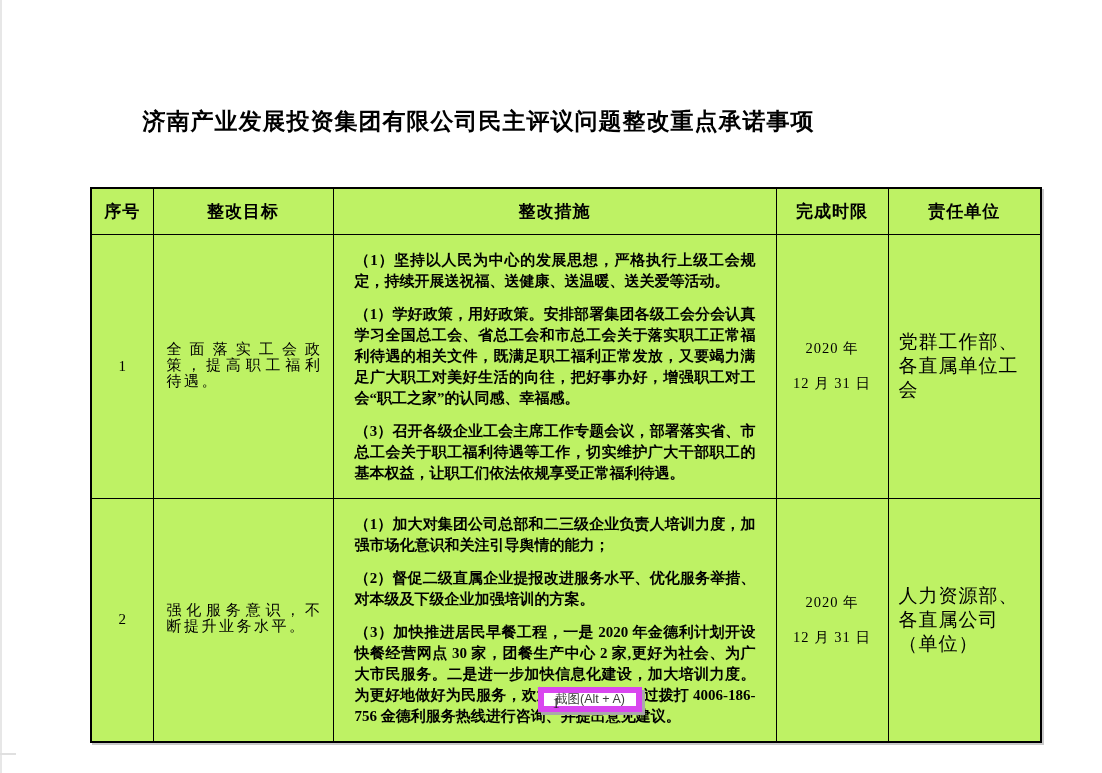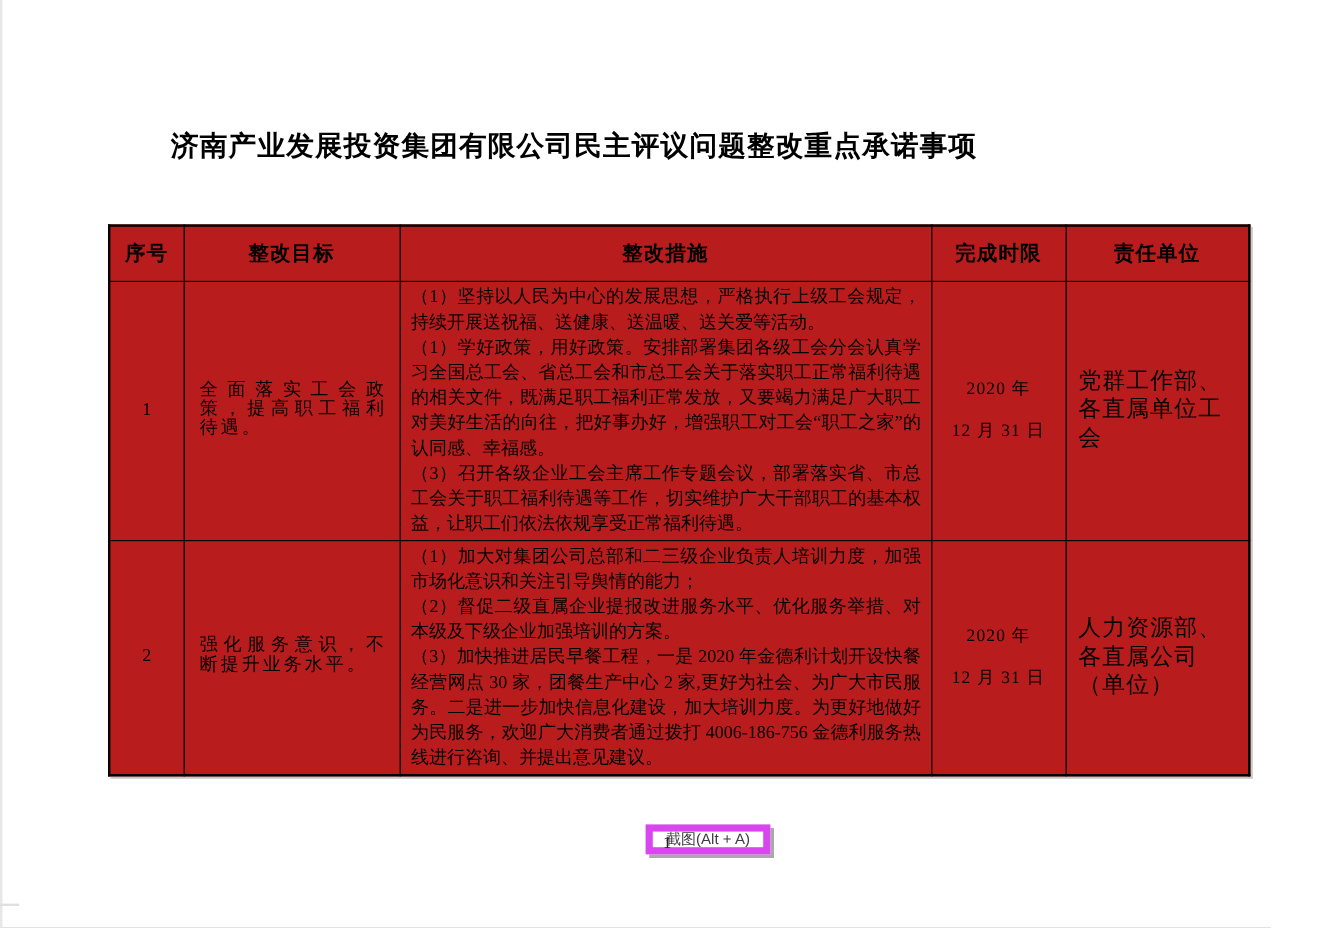--- a/index.html
+++ b/index.html
@@ -21,42 +21,42 @@
     font-family:"Liberation Sans","DejaVu Sans",sans-serif;
     font-weight:bold; font-size:23px; letter-spacing:1px; color:#000;
   }
 
   table.doc-table{
     position:absolute; left:90px; top:187px;
     width:950px; table-layout:fixed;
     border-collapse:collapse;
     border:2px solid #000;
     box-shadow:2px 2px 0 #c9c9c9;
-    background:#b91c1c;
+    background:#bef264;
   }
   .doc-table th, .doc-table td{
     border:1px solid #000;
     vertical-align:middle;
     overflow:hidden;
   }
   .doc-table thead tr{ height:46px; }
   .doc-table th{
     font-family:"Liberation Sans","DejaVu Sans",sans-serif;
     font-weight:bold; font-size:17px; text-align:center;
     letter-spacing:1px;
   }
   tr.row-1{ height:210px; }
   tr.row-2{ height:189px; }
 
   td.c-no{ text-align:center; font-size:15px; }
   td.c-goal{ padding:3px 10px 6px 13px; font-size:15px; line-height:16px;
     letter-spacing:2.5px; text-align:justify; }
   td.c-measures{ vertical-align:top; padding:3px 8px 2px 9px;
     font-size:15px; line-height:21px; text-align:justify; }
-  td.c-measures p{ margin:0; }
+  td.c-measures p{ margin:12px;font-weight:bold; }
   td.c-deadline{ text-align:center; font-size:14.5px; line-height:35px;
     white-space:pre-line; letter-spacing:1px; }
   td.c-unit{ padding:4px 6px 4px 10px; font-size:19px; line-height:24px;
     white-space:pre-line; letter-spacing:1px; }
 
   .screenshot-tooltip{
     position:absolute; left:538px; top:646px;
     width:104px; height:25px;
     background:#ffffff;
     border:6px solid #d946ef;

